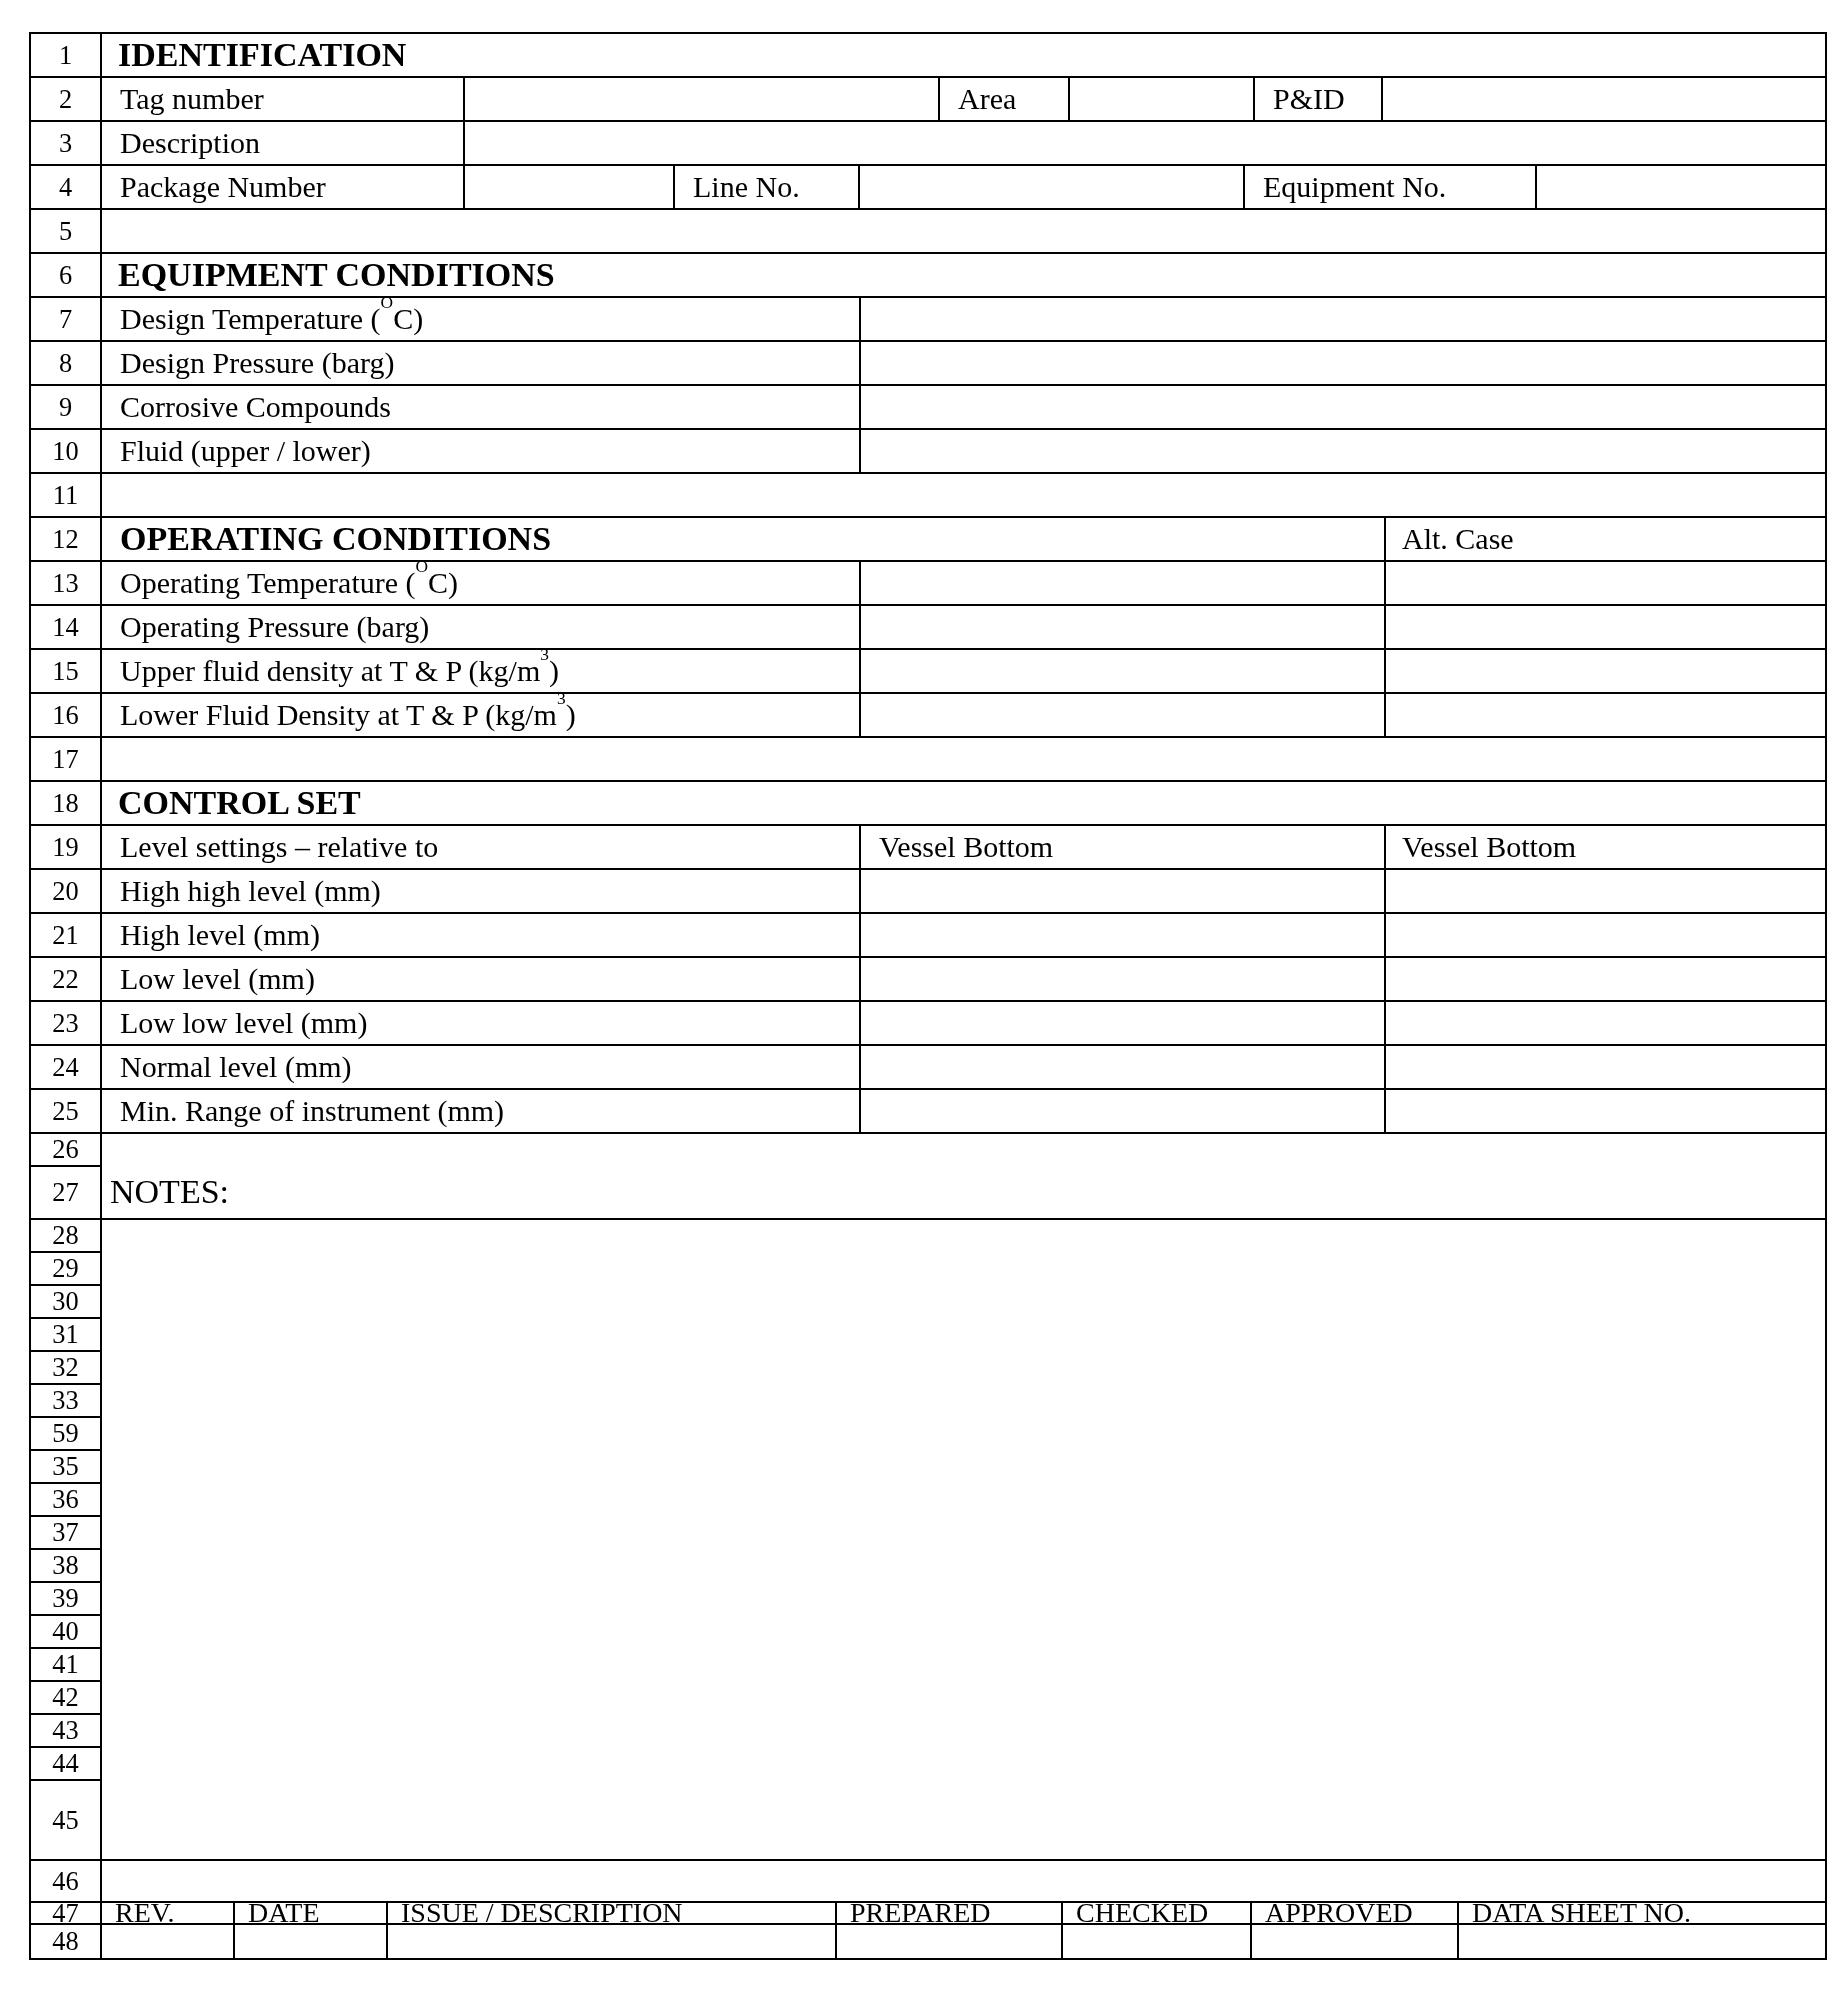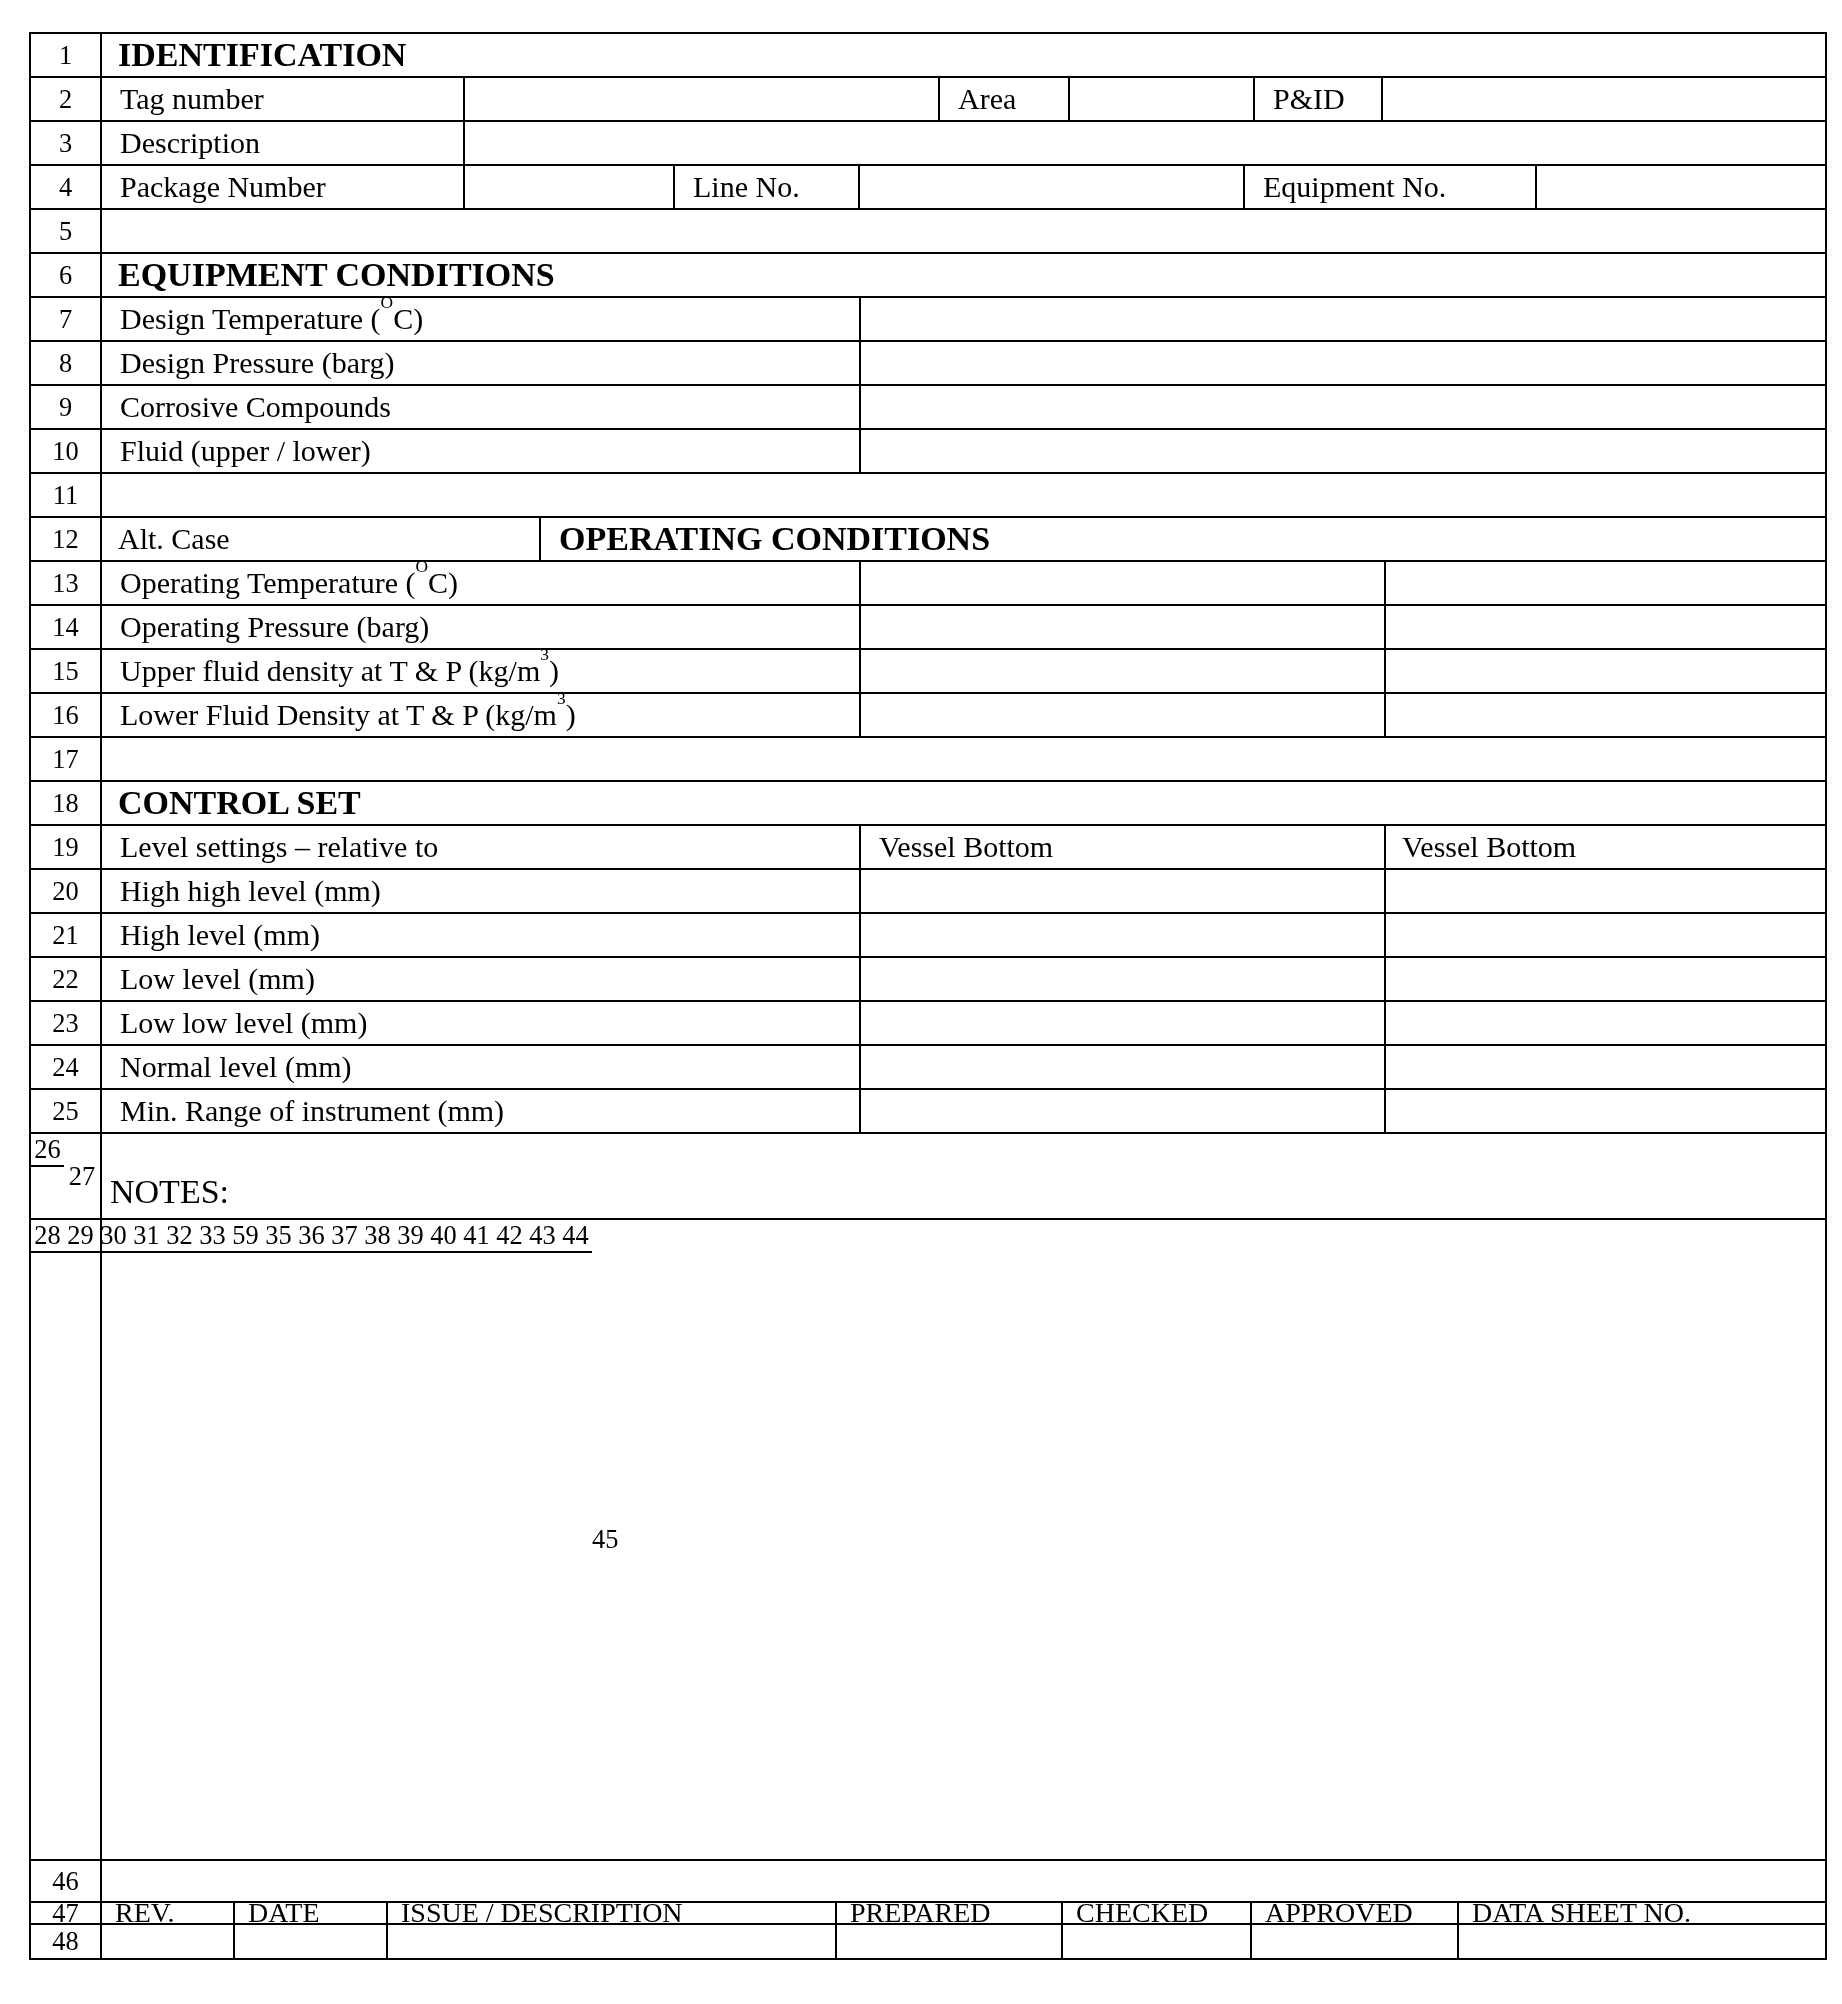--- a/index.html
+++ b/index.html
@@ -47,21 +47,21 @@
   .w202{width:133px;flex:0 0 133px} .w232{width:153px;flex:0 0 153px}
   .w680{width:449px;flex:0 0 449px} .w343{width:226px;flex:0 0 226px}
   .w286{width:189px;flex:0 0 189px} .w314{width:207px;flex:0 0 207px}
   
   .h66{height:44px} .h130{height:86px} .h972{height:641px}
   .h64{height:42px} .h57{height:22px} .h65{height:33px}
   
   .numcol {
     width: 71px; flex: 0 0 71px;
     border-right: 2px solid #000;
-    display: flex; flex-direction: row;
+    display: flex; flex-direction: column;
   }
   .numcol .num {
     width: auto; flex: 0 0 33px; height: 33px;
     border-right: none; border-bottom: 2.6px solid #000;
   }
   .numcol .num.tall { flex: 1 1 auto; height: auto; border-bottom: none; }
   .notes-cell {
     align-items: flex-end;
     padding-bottom: 5.3px; padding-left: 20px;
     font-size: 34px;
@@ -143,24 +143,24 @@
     <div class="cell blank fill"></div>
   </div>
 
   <div class="row h66">
     <div class="num">11</div>
     <div class="cell blank fill"></div>
   </div>
 
   <div class="row h66">
     <div class="num">12</div>
-    <div class="cell fill">Alt. Case</div>
     <div class="cell w1945">
         <span class="sec">OPERATING CONDITIONS</span>
       </div>
+    <div class="cell fill">Alt. Case</div>
   </div>
 
   <div class="row h66">
     <div class="num">13</div>
     <div class="cell w1150">
       <span><span>Operating Temperature (</span><sup class="s">O</sup><span>C)</span></span>
     </div>
     <div class="cell blank w795"></div>
     <div class="cell blank fill"></div>
   </div>

